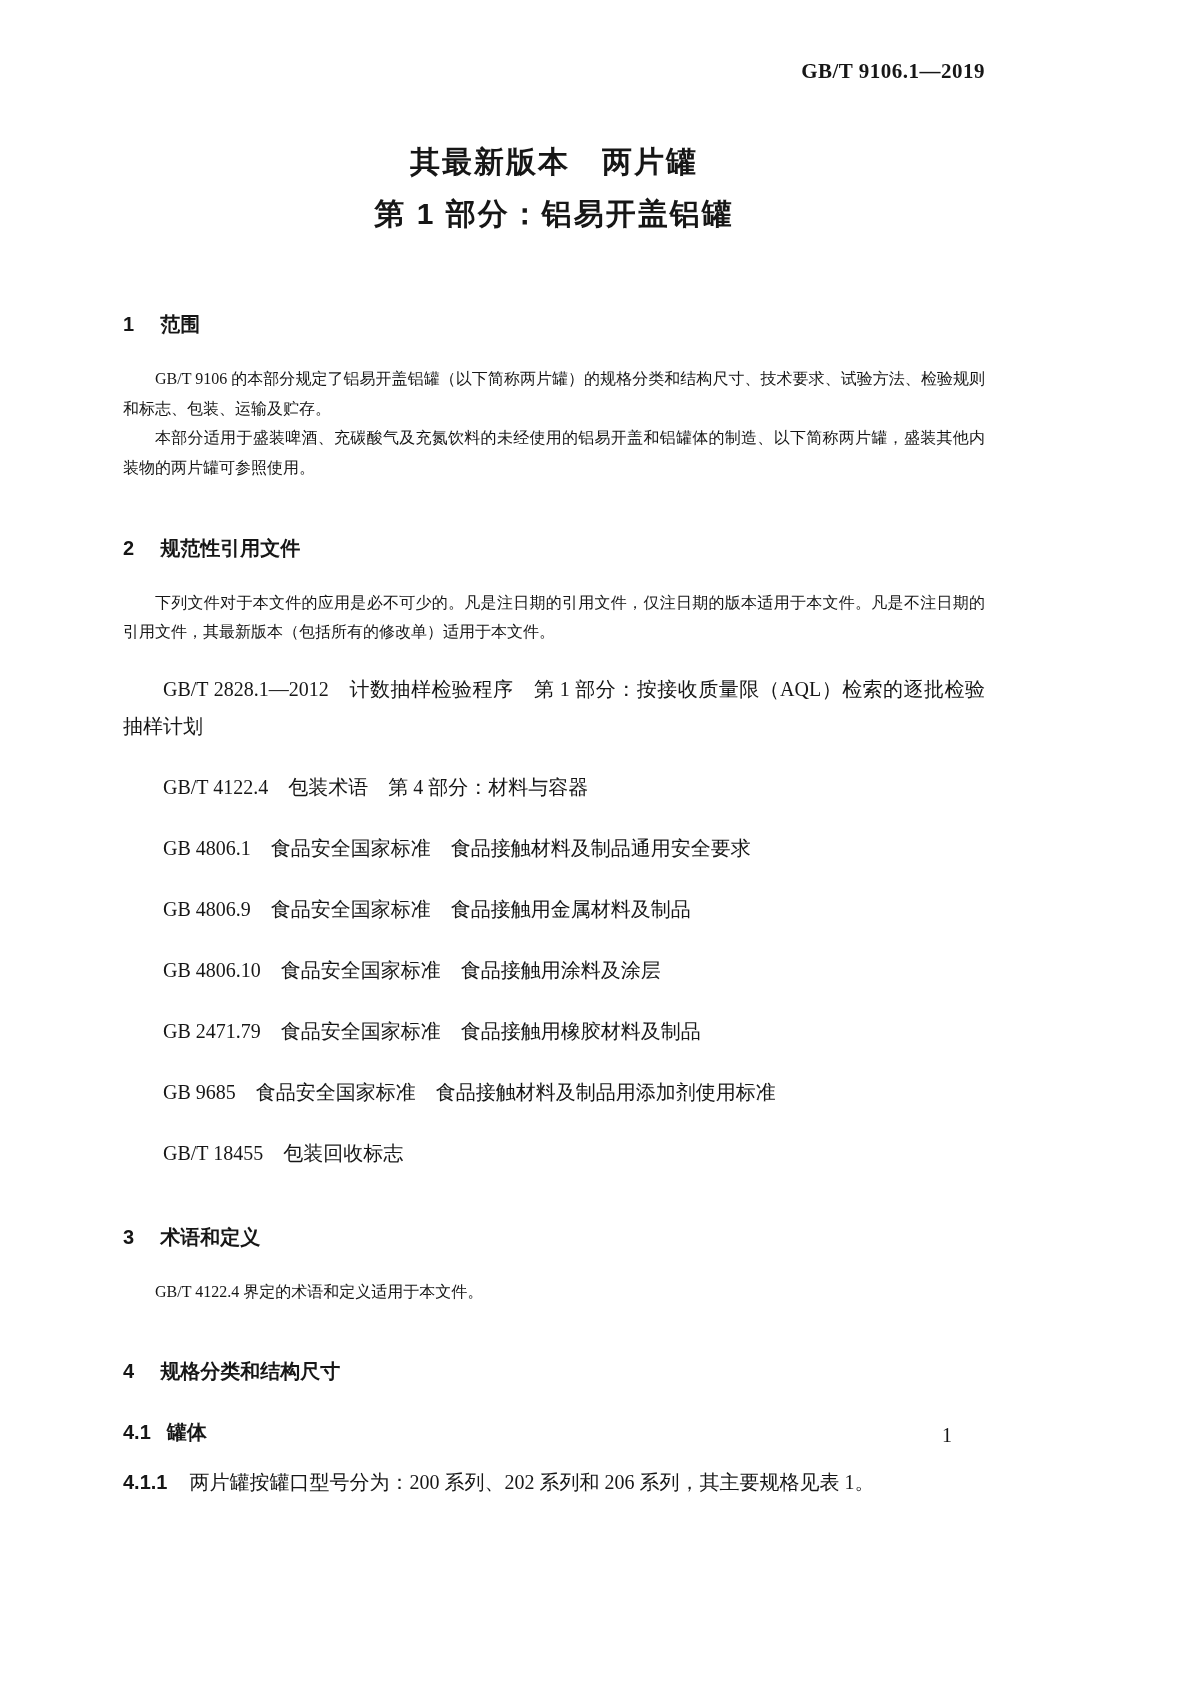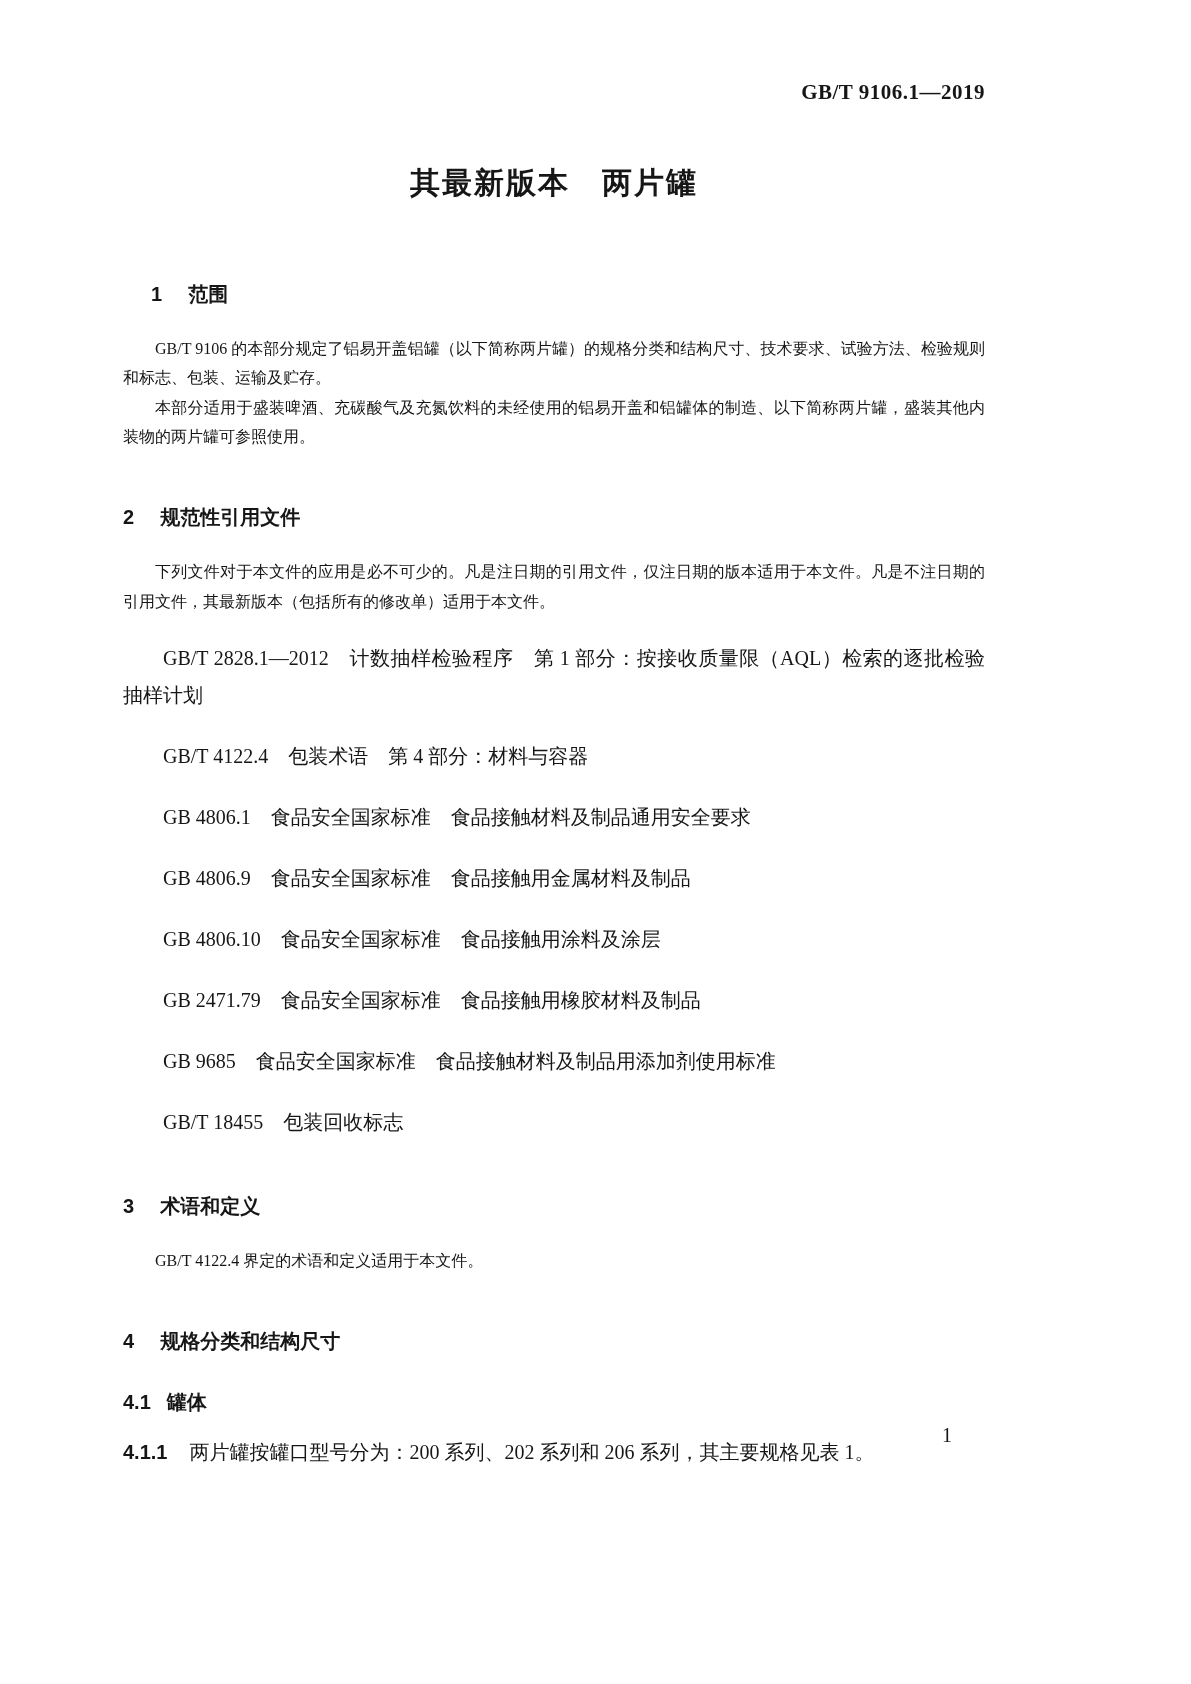--- a/index.html
+++ b/index.html
@@ -16,21 +16,21 @@
     background: #ffffff;
     overflow: hidden;
   }
   .content {
     position: absolute;
     left: 123px;
     right: 206px;
     top: 0;
   }
   .doc-header {
-    padding-top: 80px;
+    padding-top: 59px;
     text-align: right;
   }
   .doc-number {
     font-family: "Liberation Serif", "DejaVu Serif", serif;
     font-size: 21px;
     letter-spacing: 0.5px;
     font-weight: 600;
   }
   .doc-title {
     margin-top: 52px;
@@ -43,21 +43,21 @@
   }
   .doc-title .title-line { display: block; }
   .sec-heading {
     margin-top: 52px;
     margin-bottom: 26px;
     font-family: "Liberation Sans", "DejaVu Sans", sans-serif;
     font-weight: bold;
     font-size: 20px;
   }
   .sec-heading .sec-num { margin-right: 26px; }
-  .sec-heading.first { margin-top: 72px; margin-left: 28px; }
+  .sec-heading.first { margin-top: 72px; }
   .sub-heading {
     margin-top: 34px;
     margin-bottom: 18px;
     font-family: "Liberation Sans", "DejaVu Sans", sans-serif;
     font-weight: bold;
     font-size: 20px;
   }
   .sub-heading .sec-num { margin-right: 16px; }
   .body-para {
     font-size: 16px;
@@ -95,20 +95,21 @@
 
 <div class="page">
   <div class="content">
 
     <header class="doc-header">
       <span class="doc-number">GB/T 9106.1—2019</span>
     </header>
 
     <h1 class="doc-title">
       <span class="title-line">其最新版本　两片罐</span>
+      <span class="title-line">第 1 部分：铝易开盖铝罐</span>
     </h1>
 
     <section>
       <h2 class="sec-heading first"><span class="sec-num">1</span><span>范围</span></h2>
       <p class="body-para">GB/T 9106 的本部分规定了铝易开盖铝罐（以下简称两片罐）的规格分类和结构尺寸、技术要求、试验方法、检验规则和标志、包装、运输及贮存。</p>
       <p class="body-para">本部分适用于盛装啤酒、充碳酸气及充氮饮料的未经使用的铝易开盖和铝罐体的制造、以下简称两片罐，盛装其他内装物的两片罐可参照使用。</p>
     </section>
 
     <section>
       <h2 class="sec-heading"><span class="sec-num">2</span><span>规范性引用文件</span></h2>

